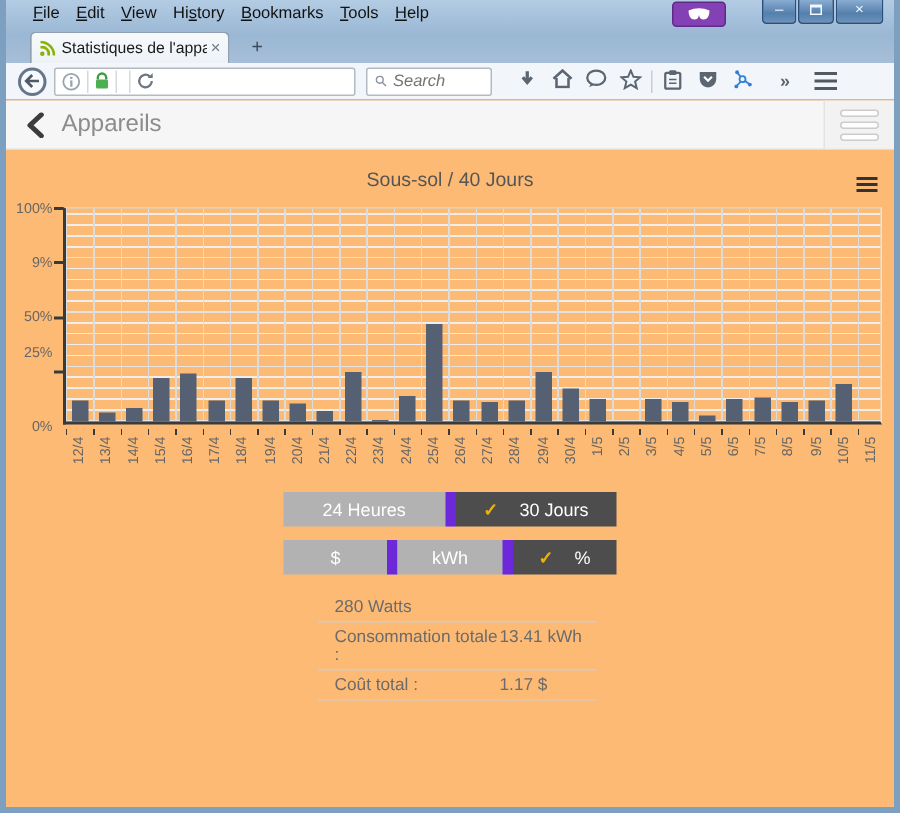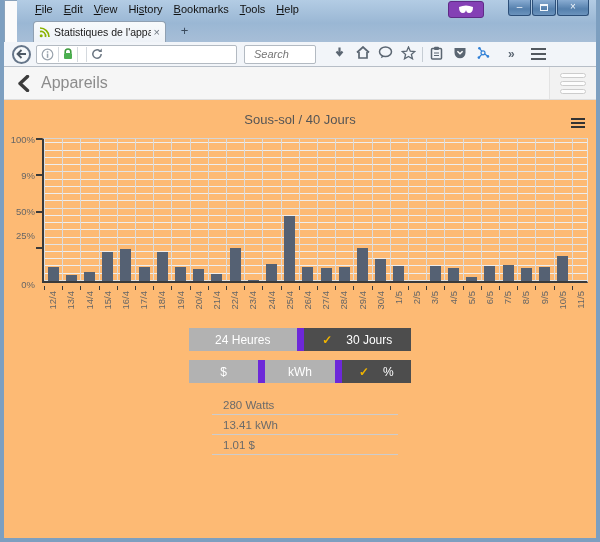--- a/index.html
+++ b/index.html
@@ -6,21 +6,21 @@
   html,body { font-family: "Liberation Sans", sans-serif; }
   body { width: 600px; height: 542px; overflow: hidden; background:#e8e8e8; }
 
   .window { width:600px; height:542px; position:relative;
     border-left:4px solid #7d9fc0; border-right:4px solid #7d9fc0; border-bottom:4px solid #7d9fc0;
     box-shadow: inset 0 0 0 1px rgba(46,90,133,.55);
     background:#fbfbfb; }
 
   
   .chrome-top { position:absolute; top:0; left:0; right:0; height:42px;
-    background: linear-gradient(#b3cce4 0%, #9ab7d4 55%, #a7bed7 100%); margin-left: 13px; }
+    background: linear-gradient(#b3cce4 0%, #9ab7d4 55%, #a7bed7 100%); }
 
   .titlebar { position:relative; height:20px; }
   .menubar { position:absolute; left:18px; top:3px; font-size:11px; color:#111; }
   .menu-item { margin-right:11px; cursor:default; }
   .menu-item u { text-decoration:underline; }
 
   .private-badge { position:absolute; top:1px; right:112px; width:36px; height:17px;
     background:#8440b5; border:1px solid #5f2a86; border-radius:3px;
     display:flex; align-items:center; justify-content:center; color:#fff; }
   .win-controls { position:absolute; top:0; right:7px; display:flex; }
@@ -42,21 +42,21 @@
   .navbar { position:absolute; top:42px; left:0; right:0; height:25px;
     background:#f2f5f9; border-bottom:1px solid #b7bec7;
     display:flex; align-items:center; padding:0 8px; }
   .back-btn { width:19px; height:19px; border:2px solid #66768a; border-radius:50%;
     display:flex; align-items:center; justify-content:center; background:#f7fafc; flex:none; }
   .urlbar { width:201px; height:19px; background:#fff; border:1px solid #b3bac2; border-radius:2px;
     margin-left:5px; display:flex; align-items:center; padding:0 4px; flex:none; }
   .urlbar .sep { width:1px; height:15px; background:#d4d9de; margin:0 4px; }
   .url-text { flex:1; font-size:11.5px; white-space:nowrap; overflow:hidden; }
   .url-scheme { color:#8b949c; } .url-domain { color:#1c1c1c; }
-  .searchbar { width:72px; height:19px; background:#fff; border:1px solid #b3bac2; border-radius:2px;
+  .searchbar { width:84px; height:19px; background:#fff; border:1px solid #b3bac2; border-radius:2px;
     margin-left:7px; display:flex; align-items:center; padding:0 5px; flex:none; }
   .searchbar input { border:none; outline:none; width:60px; font-size:11px; font-style:italic;
     color:#8b949c; background:transparent; margin-left:4px; font-family:"Liberation Sans",sans-serif; }
   .nav-icons { display:flex; align-items:center; margin-left:12px; flex:1; }
   .nav-ic { width:23px; text-align:center; color:#5b6672; font-size:13px; line-height:14px; }
   .toolbar-sep { width:1px; height:15px; background:#c6cdd4; margin:0 2px; }
   .overflow { margin-left:14px; color:#5b6672; font-size:12px; font-weight:bold; }
   .hamburger { margin-left:16px; display:inline-block; }
   .hamburger i { display:block; width:15px; height:2.5px; background:#53595f; margin:2.5px 0; }
 
@@ -349,21 +349,23 @@
             <span>%</span>
           </div>
         </div>
       </div>
 
     <div class="stats" id="stats">
         <div class="stat-row">
           <span class="stat-value">280 Watts</span>
         </div>
         <div class="stat-row">
+          <span class="stat-label">Consommation totale :</span>
           <span class="stat-value">13.41 kWh</span>
         </div>
         <div class="stat-row">
-          <span class="stat-value">1.01 $</span>
+          <span class="stat-label">Coût total :</span>
+          <span class="stat-value">1.17 $</span>
         </div>
       </div>
   </div>
 
 </div>
 
 </body></html>

